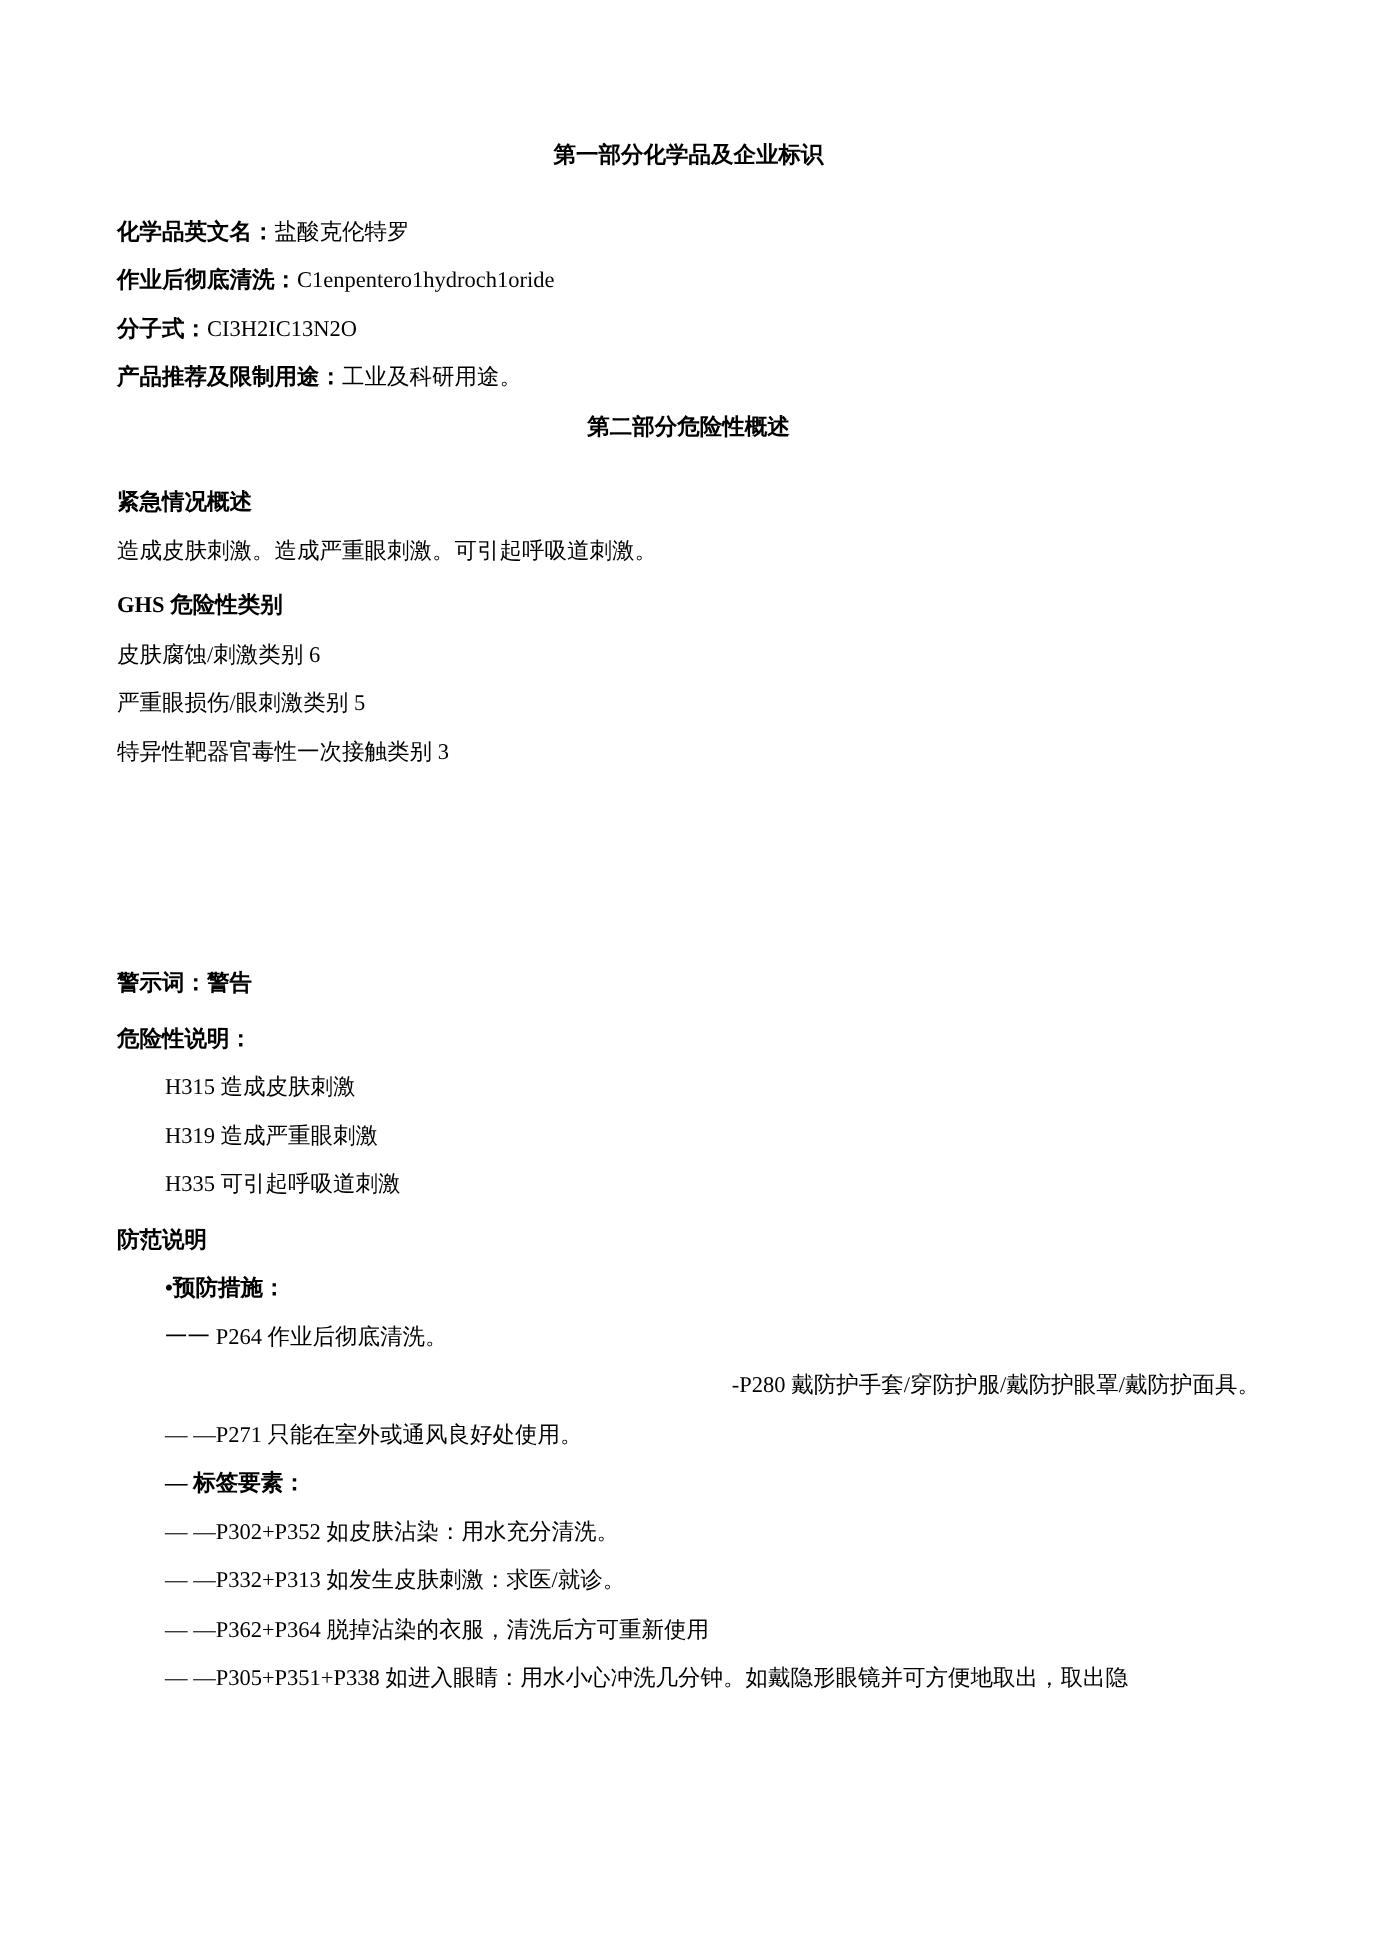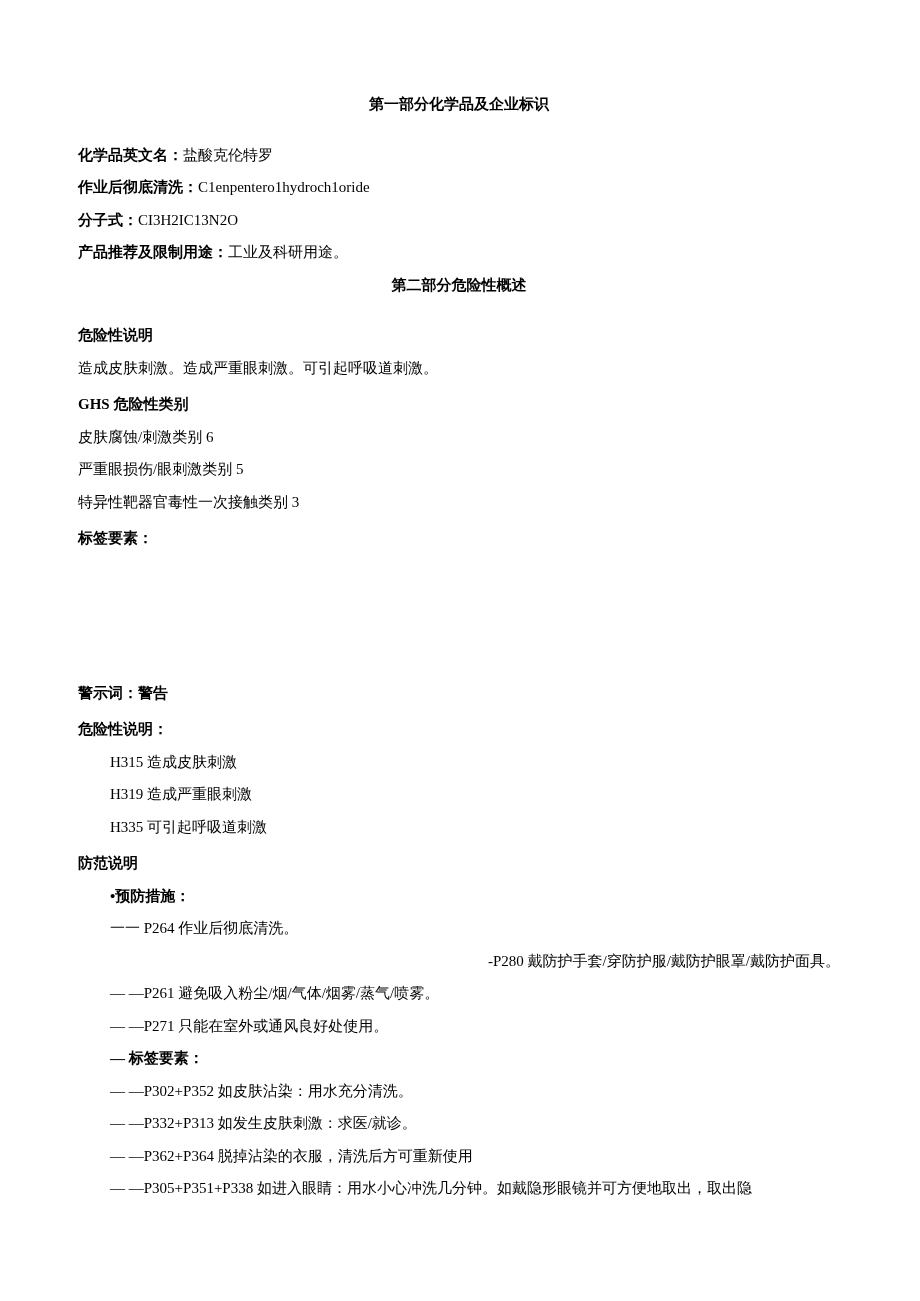--- a/index.html
+++ b/index.html
@@ -67,49 +67,47 @@
   <div class="line">
     <span class="label-bold">分子式：</span><span>CI3H2IC13N2O</span>
   </div>
 
   <div class="line">
     <span class="label-bold">产品推荐及限制用途：</span><span>工业及科研用途。</span>
   </div>
 
   <div class="section-title section-title-inner">第二部分危险性概述</div>
 
-  <div class="sub-head">危险性说明</div>
+  <div class="sub-head">紧急情况概述</div>
   <div class="line">造成皮肤刺激。造成严重眼刺激。可引起呼吸道刺激。</div>
 
   <div class="sub-head">GHS 危险性类别</div>
   <div class="line">皮肤腐蚀/刺激类别 6</div>
   <div class="line">严重眼损伤/眼刺激类别 5</div>
   <div class="line">特异性靶器官毒性一次接触类别 3</div>
 
-  <div class="sub-head">标签要素：</div>
 
   <div class="pictogram-space"></div>
 
   <div class="line">
     <span class="label-bold">警示词：</span><span class="label-bold">警告</span>
   </div>
 
   <div class="sub-head">危险性说明：</div>
   <div class="line indent-1">H315 造成皮肤刺激</div>
   <div class="line indent-1">H319 造成严重眼刺激</div>
   <div class="line indent-1">H335 可引起呼吸道刺激</div>
 
   <div class="sub-head">防范说明</div>
 
   <div class="line indent-1">
     <span class="bullet">•预防措施：</span>
   </div>
   <div class="line indent-1">一一 P264 作业后彻底清洗。</div>
   <div class="line indent-2">-P280 戴防护手套/穿防护服/戴防护眼罩/戴防护面具。</div>
-  <div class="line indent-1">—  —P261 避免吸入粉尘/烟/气体/烟雾/蒸气/喷雾。</div>
   <div class="line indent-1">— —P271 只能在室外或通风良好处使用。</div>
 
   <div class="line indent-1">
     <span class="bullet">— 标签要素：</span>
   </div>
   <div class="line indent-1">— —P302+P352 如皮肤沾染：用水充分清洗。</div>
   <div class="line indent-1">— —P332+P313 如发生皮肤刺激：求医/就诊。</div>
   <div class="line indent-1">—  —P362+P364 脱掉沾染的衣服，清洗后方可重新使用</div>
   <div class="line indent-1">—  —P305+P351+P338 如进入眼睛：用水小心冲洗几分钟。如戴隐形眼镜并可方便地取出，取出隐</div>
 

